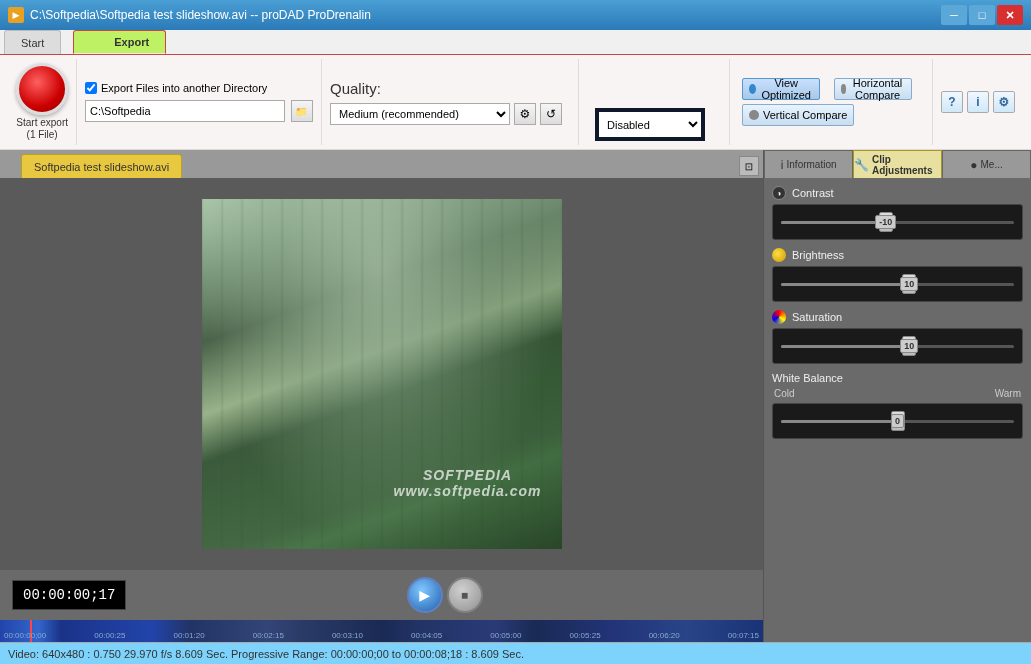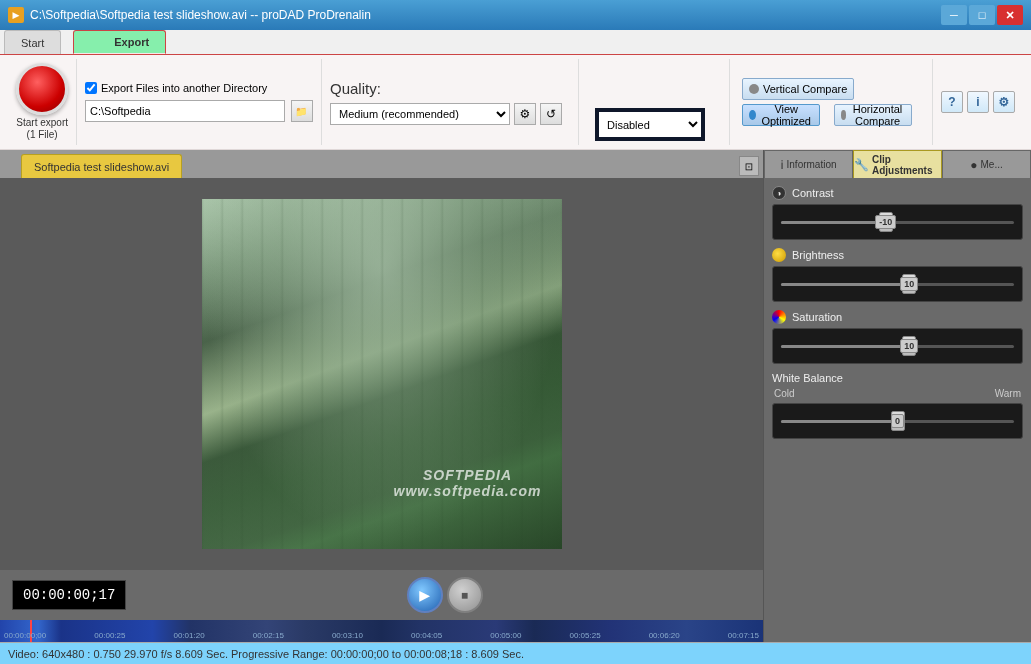--- a/index.html
+++ b/index.html
@@ -49,21 +49,21 @@
       cursor: pointer;
       font-size: 11px;
       height: 24px;
       display: flex;
       align-items: center;
       border-radius: 3px 3px 0 0;
       background: #ddd;
       color: #333;
     }
     .ribbon-tab.active {
-      background: #86efac;
+      background: #bef264;
       border-color: #cc4444;
       border-bottom: 1px solid #f5e8e8;
       font-weight: bold;
       z-index: 1;
       padding-left: 40px;
     }
     .ribbon-content {
       flex: 1;
       display: flex;
       align-items: stretch;
@@ -614,33 +614,33 @@
       <select class="disabled-select">
         <option>Disabled</option>
         <option>Light</option>
         <option>Medium</option>
         <option>Strong</option>
       </select>
     </div>
 
     <div class="view-section">
       <div class="export-row">
-        <button class="view-btn">
-          <span class="view-dot view-dot-gray"></span>
-          <span>Vertical Compare</span>
-        </button>
-      </div>
-      <div class="export-row">
         <button class="view-btn active">
           <span class="view-dot view-dot-blue"></span>
           <span>View Optimized</span>
         </button>
         <button class="view-btn" style="margin-left:8px;">
           <span class="view-dot view-dot-gray"></span>
           <span>Horizontal Compare</span>
+        </button>
+      </div>
+      <div class="export-row">
+        <button class="view-btn">
+          <span class="view-dot view-dot-gray"></span>
+          <span>Vertical Compare</span>
         </button>
       </div>
     </div>
 
     <div class="help-section">
       <button class="help-btn">?</button>
       <button class="help-btn">i</button>
       <button class="help-btn">⚙</button>
     </div>
   </div>

